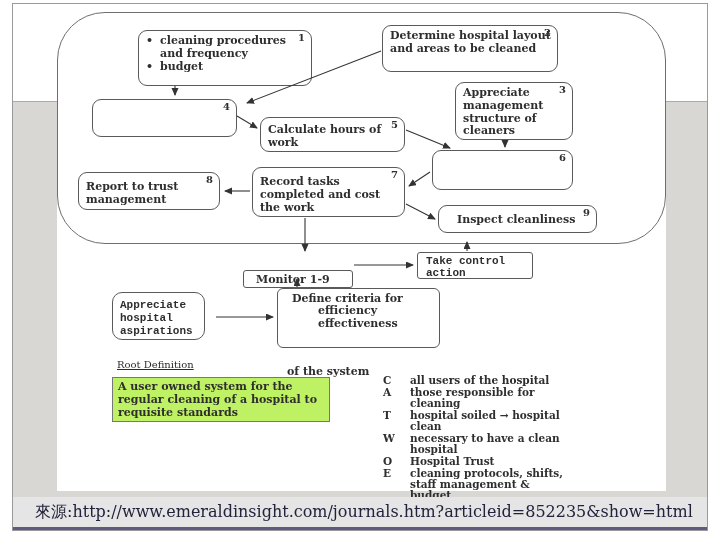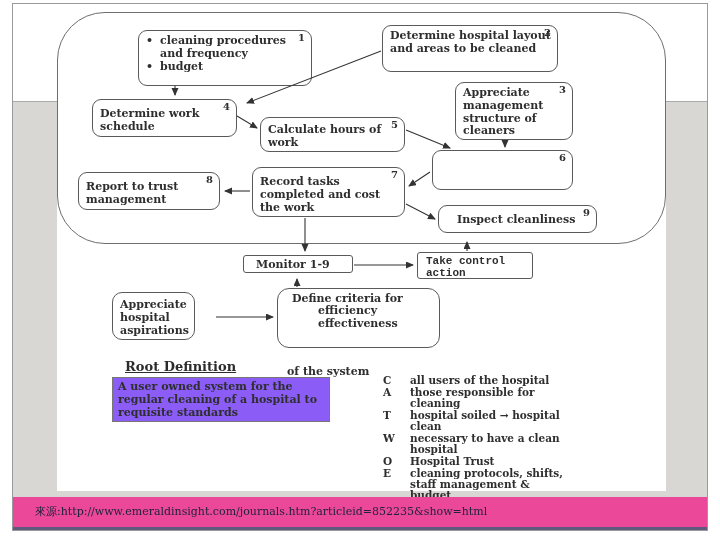--- a/index.html
+++ b/index.html
@@ -37,49 +37,49 @@
   .b9{left:438px;top:205px;width:159px;height:28px;padding-top:8px;padding-left:18px;}
 
   .bullet-row{display:flex;}
   .bullet-row .dot{width:14px;flex:0 0 14px;}
 
   
   .rect-node{
     border:1.1px solid #5a5a5a;border-radius:3px;background:#fff;
     color:#2e2e2e;font-size:11px;font-weight:bold;line-height:1.12;
   }
-  .monitor{left:243px;top:255px;width:110px;height:18px;padding:3px 4px 0 12px;}
+  .monitor{left:243px;top:270px;width:110px;height:18px;padding:3px 4px 0 12px;}
   .control{left:417px;top:252px;width:116px;height:27px;padding:2px 4px 0 8px;font-family:Liberation Mono, monospace;}
 
-  .define{left:277px;top:288px;width:163px;height:60px;border-radius:12px;padding:4px 4px 2px 4px;}
+  .define{left:277px;top:288px;width:163px;height:60px;border-radius:6px;padding:4px 4px 2px 4px;}
   .define div{white-space:nowrap;}
   .dl0{padding-left:10px;}
   .dli{padding-left:36px;}
   .dl4{padding-left:5px;margin-top:36px;}
-  .aspir{left:112px;top:292px;width:83px;height:48px;border-radius:10px;padding-top:6px;}
-
-  
-  .rd-heading{left:125px;top:359px;font-size:13px;font-weight:bold;color:#2b2b2b;text-decoration:underline;}
-  .rd-box{left:112px;top:377px;width:218px;height:45px;border:1px solid #777;background:#8b5cf6;
+  .aspir{left:112px;top:292px;width:93px;height:48px;border-radius:10px;padding-top:6px;font-family:Liberation Mono, monospace;}
+
+  
+  .rd-heading{left:117px;top:359px;font-size:10px;font-weight:normal;color:#2b2b2b;text-decoration:underline;}
+  .rd-box{left:112px;top:377px;width:218px;height:45px;border:1px solid #777;background:#bef264;
     font-size:11px;font-weight:bold;color:#2e2e2e;line-height:1.2;padding:2px 4px 0 5px;}
 
   
   .catwoe{left:383px;top:375px;width:186px;font-size:10.5px;font-weight:bold;color:#2e2e2e;line-height:1.05;}
   .cat-row{display:flex;margin-bottom:1px;}
   .cat-letter{width:27px;flex:0 0 27px;}
   .cat-text{flex:1;}
 
   
   .arrows{left:0;top:0;width:720px;height:540px;pointer-events:none;}
 
   
   .source-bar{
     left:13px;top:497px;width:694px;height:33px;
-    background:#ec4899;border-bottom:3px solid #5d5a7d;
-    color:#22223c;font-size:11px;line-height:30px;
+    background:#e5e5e5;border-bottom:3px solid #5d5a7d;
+    color:#22223c;font-size:16px;line-height:30px;
     padding-left:22px;white-space:nowrap;overflow:hidden;
   }
 </style>
 </head>
 <body>
 
 <div class="abs frame"></div>
 <div class="abs gray-band"></div>
 <div class="abs panel"></div>
 
@@ -102,21 +102,20 @@
   <div>Determine hospital layout and areas to be cleaned</div>
 </div>
 
 <div class="abs node b3">
   <span class="num">3</span>
   <div>Appreciate management structure of cleaners</div>
 </div>
 
 <div class="abs node b4">
   <span class="num">4</span>
-  <div>Determine work schedule</div>
 </div>
 
 <div class="abs node b5">
   <span class="num">5</span>
   <div>Calculate hours of work</div>
 </div>
 
 <div class="abs node b6">
   <span class="num">6</span>
 </div>

